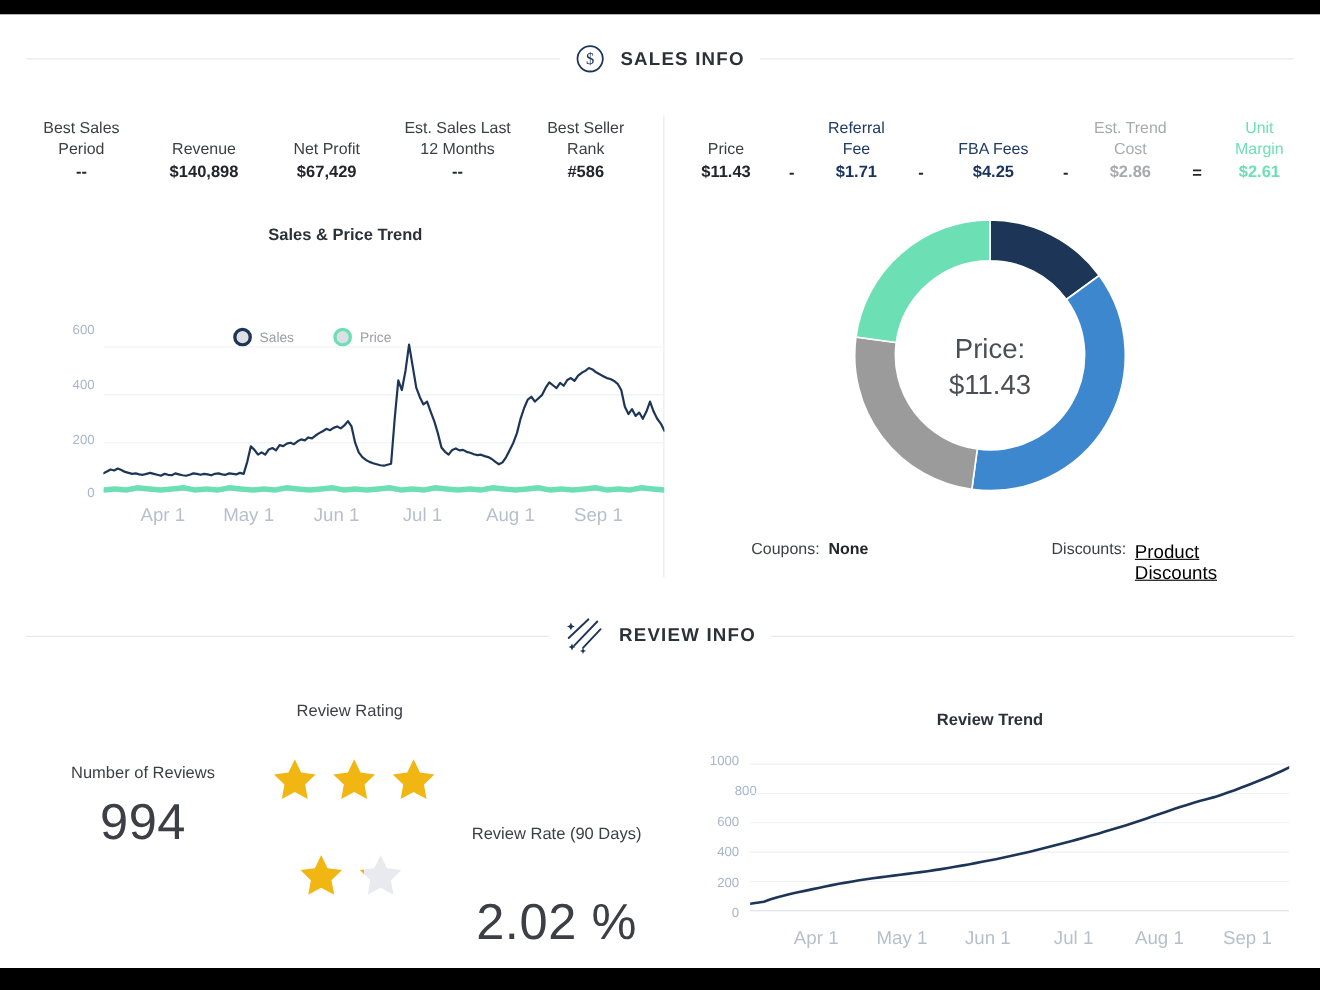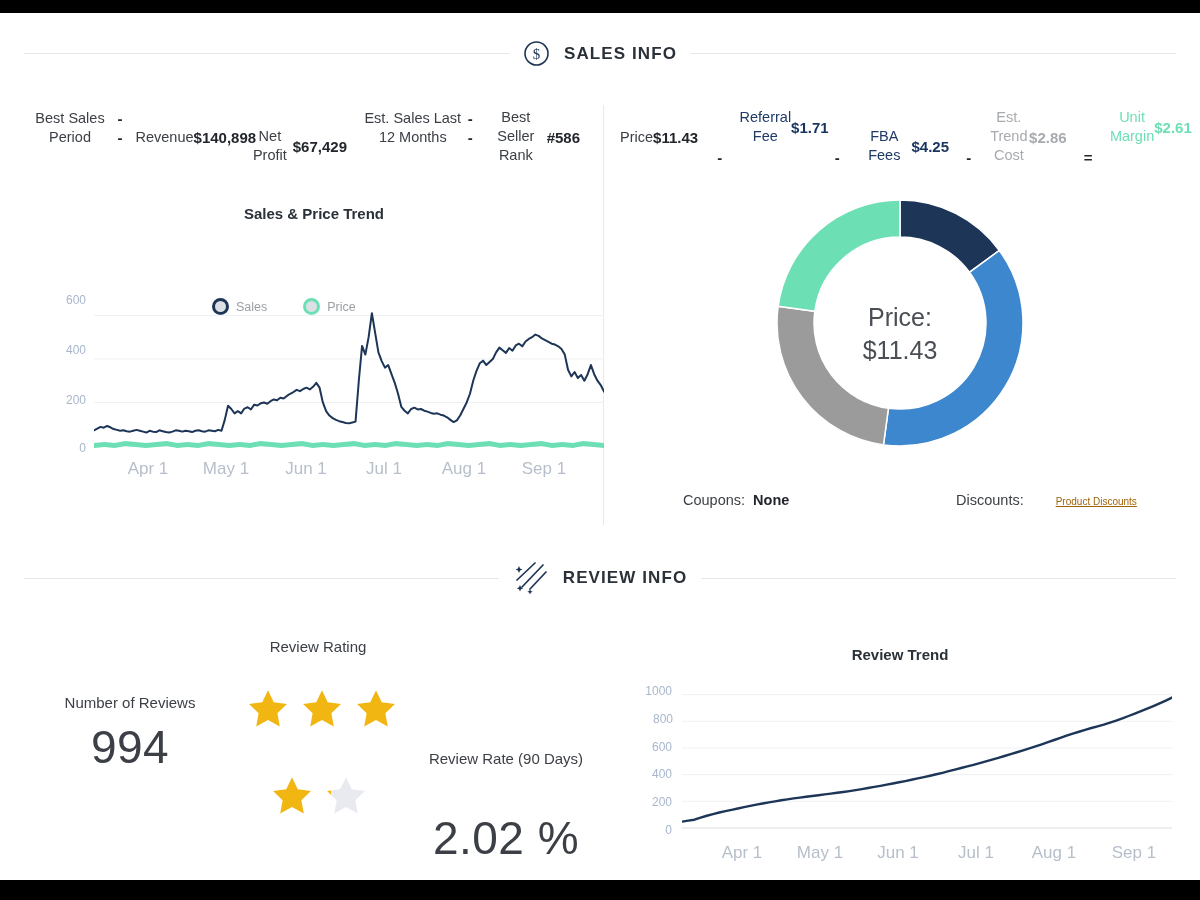--- a/index.html
+++ b/index.html
@@ -35,21 +35,21 @@
     flex: 0 0 auto;
     font-size: 17px; font-weight: bold; letter-spacing: 1.1px;
     color: #2b3138;
   }
 
   
   .kpi-row {
     position: absolute; display: flex; align-items: flex-start;
   }
   .kpi {
-    display: flex; align-items: center;
+    display: flex; flex-direction: column; align-items: center;
     text-align: center; line-height: 19px;
   }
   .kpi-label { font-size: 14.5px; color: #3c4046; }
   .kpi-value { font-size: 15px; font-weight: bold; color: #22262c; margin-top: 1px; }
   .kpi-label.navy { color: #1f3a66; }
   .kpi-value.navy { color: #17345f; }
   .kpi-label.grey, .kpi-value.grey { color: #a7aaae; }
   .kpi-label.green, .kpi-value.green { color: #6ddfb4; }
   .op {
     font-size: 15px; font-weight: bold; color: #22262c;
@@ -89,22 +89,22 @@
     position: absolute; text-align: center; width: 100%;
     font-size: 16px; color: #6fce9f;
     text-decoration: underline; cursor: pointer;
   }
 
   
   .kv { position: absolute; display: flex; align-items: flex-start; gap: 8px; }
   .kv-key { font-size: 14.5px; color: #3c4046; white-space: nowrap; }
   .kv-val { font-size: 14.5px; font-weight: bold; color: #22262c; }
   .kv-link {
-    font-size: 10px; color: #a16207; text-decoration: underline;
-    cursor: pointer; line-height: 19px; width: 92px; margin-left: 24px;
+    font-size: 17px; color: #000000; text-decoration: underline;
+    cursor: pointer; line-height: 19px; width: 92px;
   }
 
   
   .rv-label {
     position: absolute; text-align: center;
     font-size: 15px; color: #3c4046;
   }
   .rv-big {
     position: absolute; text-align: center;
     font-size: 46px; color: #3c4046; font-weight: 300;
@@ -309,21 +309,21 @@
     </svg>
   </div>
 
   <div class="rv-label" style="left:406px; top:737px; width:200px;">Review Rate (90 Days)</div>
   <div class="rv-big" style="left:406px; top:763px; width:200px;margin-top:35px;">2.02 %</div>
 
   <div class="chart-title" style="left:690px; top:633px; width:420px;">Review Trend</div>
 
   <div style="position:absolute; left:610px; top:663px; width:570px; height:160px;">
     <div class="ytick" style="left:0px; top:8px;   width:62px;">1000</div>
-    <div class="ytick" style="left:1px; top:36px;  width:62px;">800</div>
+    <div class="ytick" style="left:16px; top:36px;  width:62px;">800</div>
     <div class="ytick" style="left:0px; top:64px;  width:62px;">600</div>
     <div class="ytick" style="left:0px; top:91px;  width:62px;">400</div>
     <div class="ytick" style="left:0px; top:119px; width:62px;">200</div>
     <div class="ytick" style="left:0px; top:147px; width:62px;">0</div>
     <svg id="review-svg" width="490" height="170" viewBox="0 0 490 170" style="position:absolute; left:72px; top:7px;">
         <line x1="0" x2="490" y1="145" y2="145" stroke="#d9dde2" stroke-width="1"></line>
         <line x1="0" x2="490" y1="118.33333333333334" y2="118.33333333333334" stroke="#eef1f4" stroke-width="1"></line>
         <line x1="0" x2="490" y1="91.66666666666667" y2="91.66666666666667" stroke="#eef1f4" stroke-width="1"></line>
         <line x1="0" x2="490" y1="65" y2="65" stroke="#eef1f4" stroke-width="1"></line>
         <line x1="0" x2="490" y1="38.33333333333334" y2="38.33333333333334" stroke="#eef1f4" stroke-width="1"></line>

